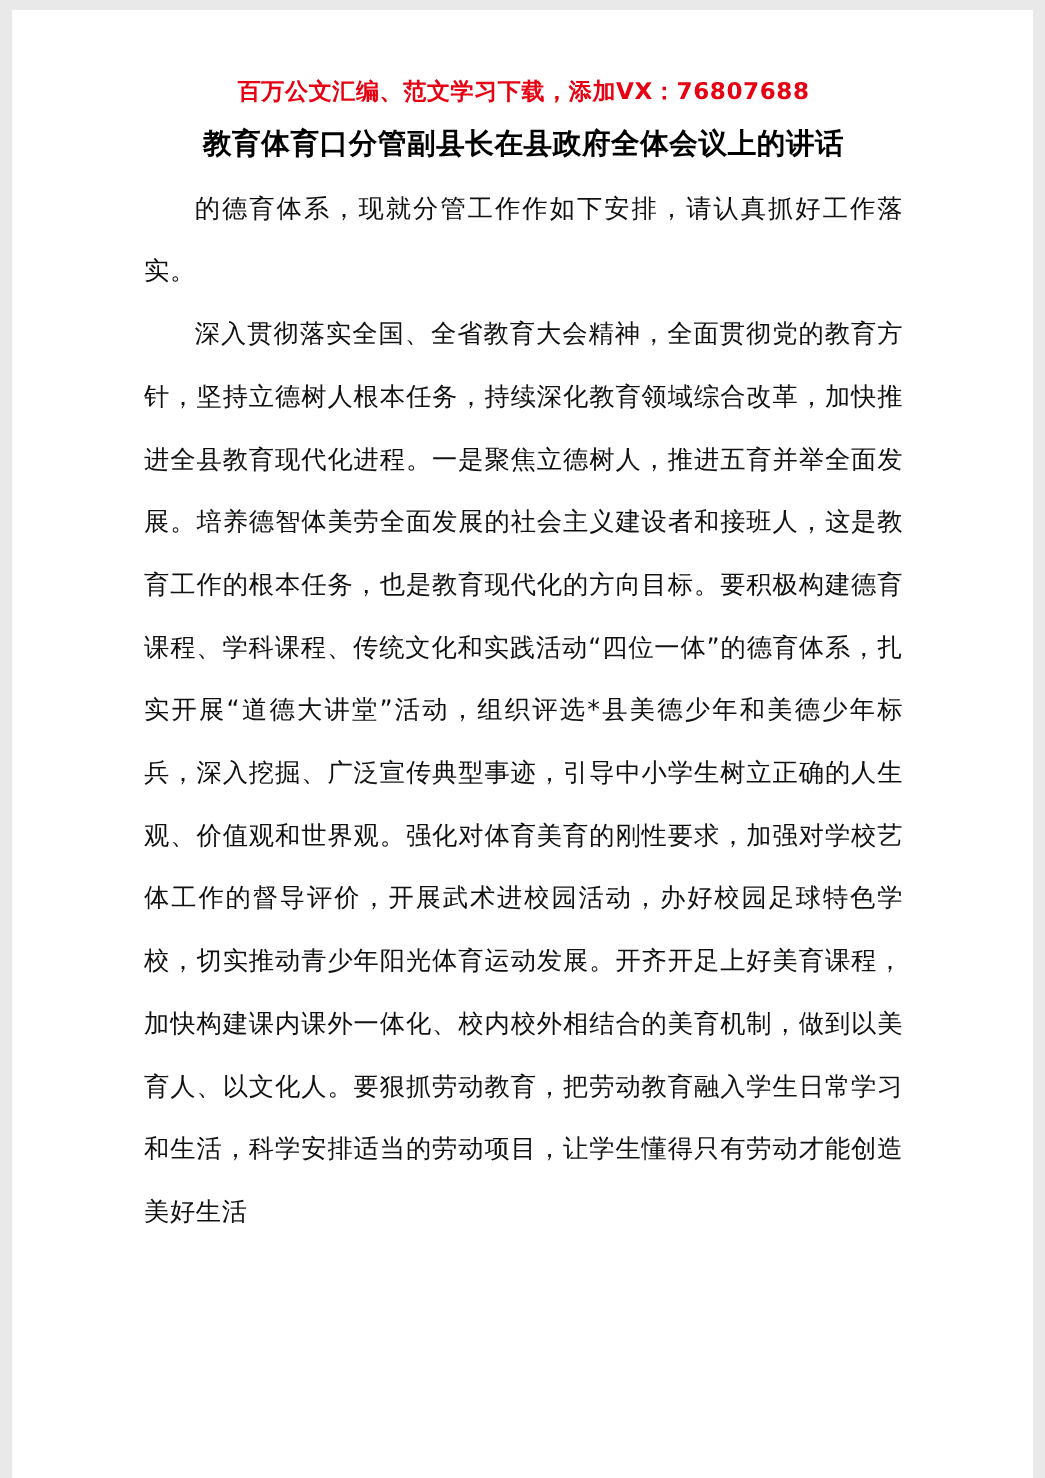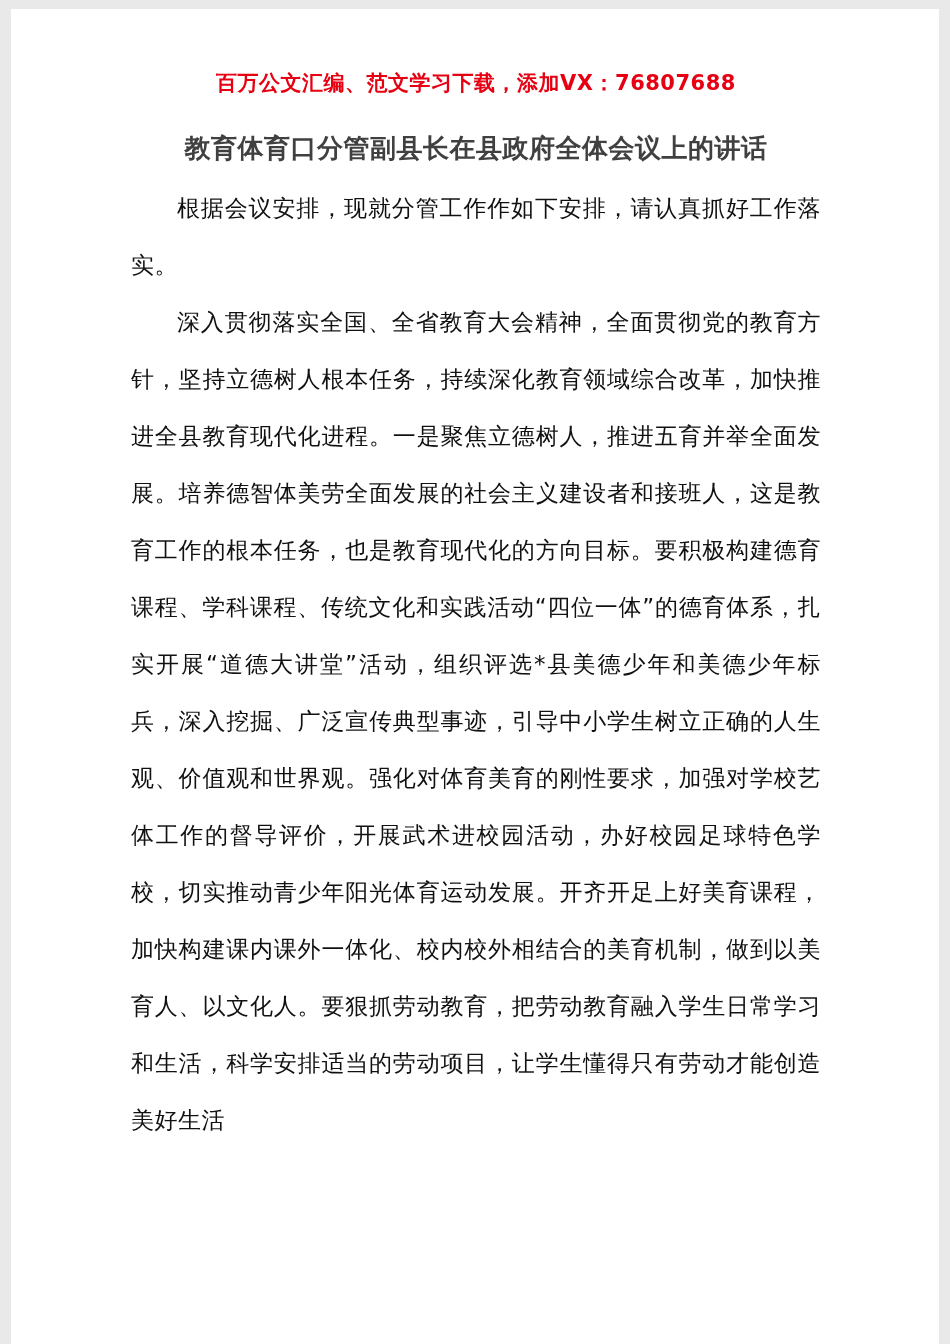--- a/index.html
+++ b/index.html
@@ -19,28 +19,28 @@
     top: 9px;
     bottom: 0;
     background: #ffffff;
     padding: 60px 118px 40px 120px;
   }
   .notice {
     text-align: center;
     font-size: 21px;
     font-weight: bold;
     color: #e60012;
-    margin-bottom: 34px;
+    margin-bottom: 16px;
     letter-spacing: 0.5px;
   }
   .doc-title {
     text-align: center;
     font-size: 26px;
     font-weight: bold;
-    color: #404040;
+    color: #000000;
     margin-bottom: 14px;
     letter-spacing: 0.5px;
   }
   .doc-body p {
     font-size: 23px;
     line-height: 57px;
     color: #111111;
     text-align: justify;
     text-indent: 2em;
     letter-spacing: 0.5px;
@@ -49,17 +49,17 @@
 </head>
 <body>
 
 <div class="doc-page">
 
   <div class="notice">百万公文汇编、范文学习下载，添加VX：76807688</div>
 
   <h1 class="doc-title">教育体育口分管副县长在县政府全体会议上的讲话</h1>
 
   <div class="doc-body">
-    <p>根据会议安排，现就分管工作作如下安排，请认真抓好工作落实。</p>
+    <p>的德育体系，现就分管工作作如下安排，请认真抓好工作落实。</p>
     <p>深入贯彻落实全国、全省教育大会精神，全面贯彻党的教育方针，坚持立德树人根本任务，持续深化教育领域综合改革，加快推进全县教育现代化进程。一是聚焦立德树人，推进五育并举全面发展。培养德智体美劳全面发展的社会主义建设者和接班人，这是教育工作的根本任务，也是教育现代化的方向目标。要积极构建德育课程、学科课程、传统文化和实践活动“四位一体”的德育体系，扎实开展“道德大讲堂”活动，组织评选*县美德少年和美德少年标兵，深入挖掘、广泛宣传典型事迹，引导中小学生树立正确的人生观、价值观和世界观。强化对体育美育的刚性要求，加强对学校艺体工作的督导评价，开展武术进校园活动，办好校园足球特色学校，切实推动青少年阳光体育运动发展。开齐开足上好美育课程，加快构建课内课外一体化、校内校外相结合的美育机制，做到以美育人、以文化人。要狠抓劳动教育，把劳动教育融入学生日常学习和生活，科学安排适当的劳动项目，让学生懂得只有劳动才能创造美好生活</p>
   </div>
 
 </div>
 
 </body></html>

